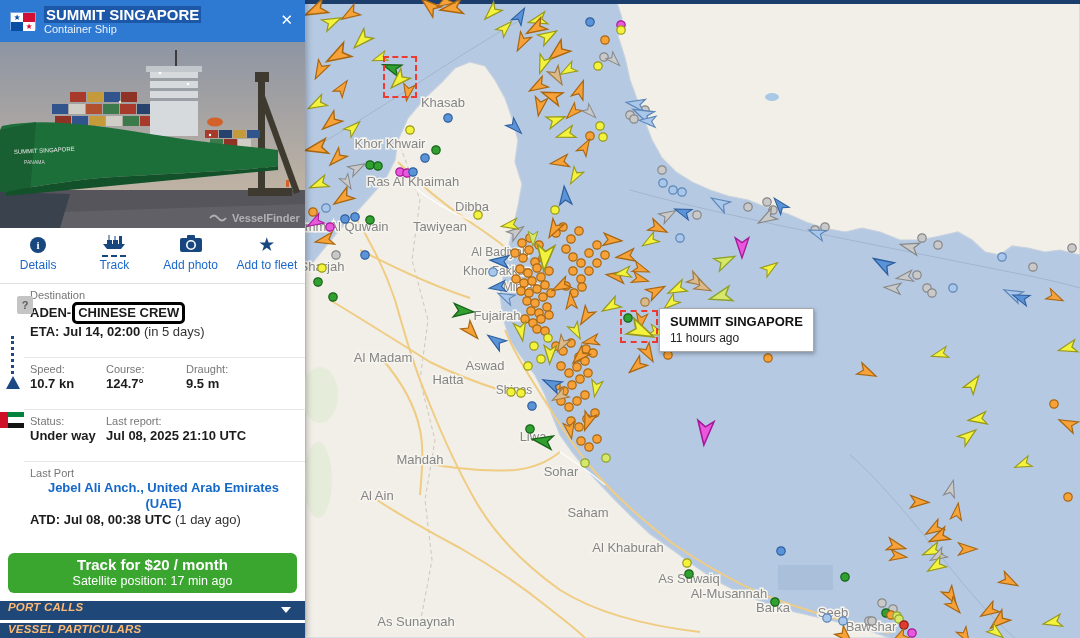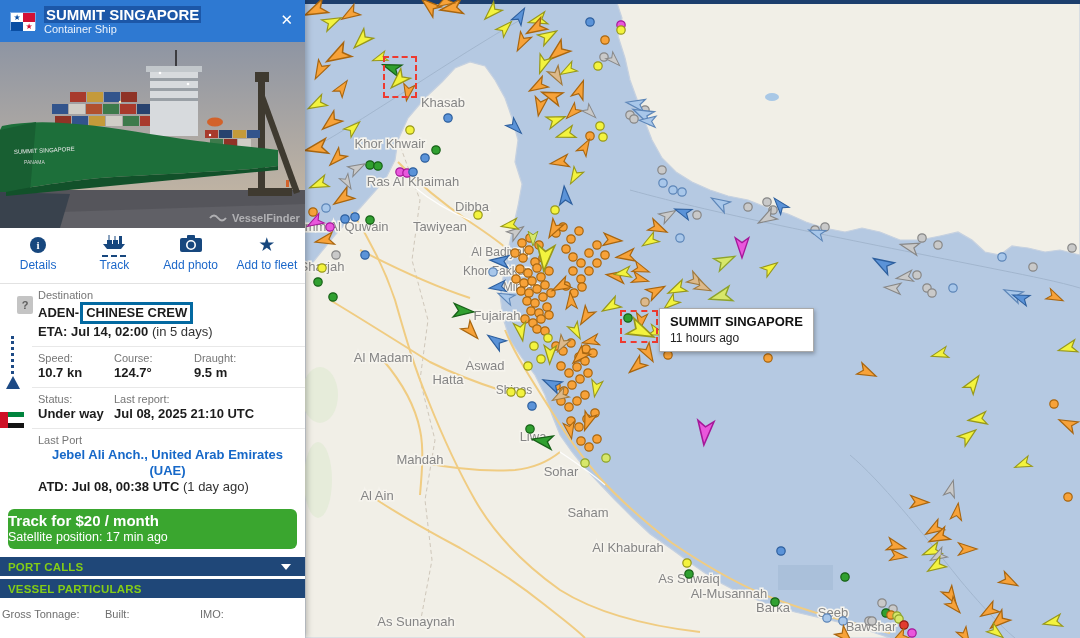--- a/index.html
+++ b/index.html
@@ -56,38 +56,38 @@
         color:#5d5d5d;font-size:11px;font-weight:bold;display:flex;align-items:center;justify-content:center;}
   .dotline{position:absolute;left:11px;top:52px;height:38px;border-left:3px dotted #1d4a85;}
   .uparrow{position:absolute;left:6px;top:92px;width:0;height:0;border-left:7px solid transparent;
            border-right:7px solid transparent;border-bottom:13px solid #1d4a85;}
   .flag-ae{position:absolute;left:0px;top:128px;width:24px;height:16px;display:flex;}
   .fae-red{width:8px;background:#ce1126;}
   .fae-rows{flex:1;display:flex;flex-direction:column;}
   .fae-rows div{flex:1;}
   .fae-g{background:#00843d;} .fae-w{background:#fff;} .fae-b{background:#141414;}
 
-  .sec{margin-left:32px;padding:4px 8px 6px 6px;border-bottom:1px solid #e8e8e8;}
+  .sec{margin-left:24px;padding:4px 8px 17px 6px;border-bottom:1px solid #e8e8e8;}
   .slabel{font-size:11px;color:#767676;line-height:14px;}
   .sval{font-size:13px;font-weight:bold;color:#1c1c1c;line-height:16px;}
   .snote{font-weight:normal;color:#333;}
   .dest-line{display:flex;align-items:center;flex-wrap:nowrap;text-align:center;}
-  .redbox{display:inline-block;border:3px solid #0369a1;border-radius:0;padding:0 3px;margin-left:1px;}
+  .redbox{display:inline-block;border:3px solid #000000;border-radius:5px;padding:0 3px;margin-left:1px;}
   .cols{display:flex;}
   .col1{width:76px;} .col2{width:80px;} .colw{flex:1;}
   .linkblue{color:#1668c8;text-align:center;}
 
-  .cta{margin:8px 8px 0 8px;height:40px;background:#3aa62f;border-radius:6px;color:#fff;
+  .cta{margin:8px 8px 0 8px;height:40px;background:#3aa62f;border-radius:6px;color:#fff;text-align:center;
        padding-top:3px;cursor:pointer;}
   .cta .l1{font-size:15px;font-weight:bold;line-height:18px;}
   .cta .l2{font-size:12.5px;line-height:15px;}
 
   .accs{margin-top:8px;}
-  .acc{height:19px;background:#1f4778;color:#84cc16;display:flex;align-items:center;padding:0 8px;
-       margin-bottom:3px;cursor:pointer;}
+  .acc{height:19px;background:#1f4778;color:#fdba74;display:flex;align-items:flex-start;padding:0 8px;
+       margin-bottom:3px;cursor:pointer;font-style:italic;}
   .acc .albl{font-size:11.5px;font-weight:bold;letter-spacing:.2px;flex:1;}
   .chev{width:0;height:0;border:5px solid transparent;border-top:6px solid #fff;margin-top:6px;margin-right:6px;}
 
   .parts{padding:4px 0 0 0;}
   .prow{display:flex;padding:3px 0 4px 2px;}
   .pcell1{width:103px;} .pcell2{width:95px;} .pcell3{flex:1;}
   .plabel{font-size:11px;color:#6f6f6f;line-height:13px;}
 </style>
 </head>
 <body>

